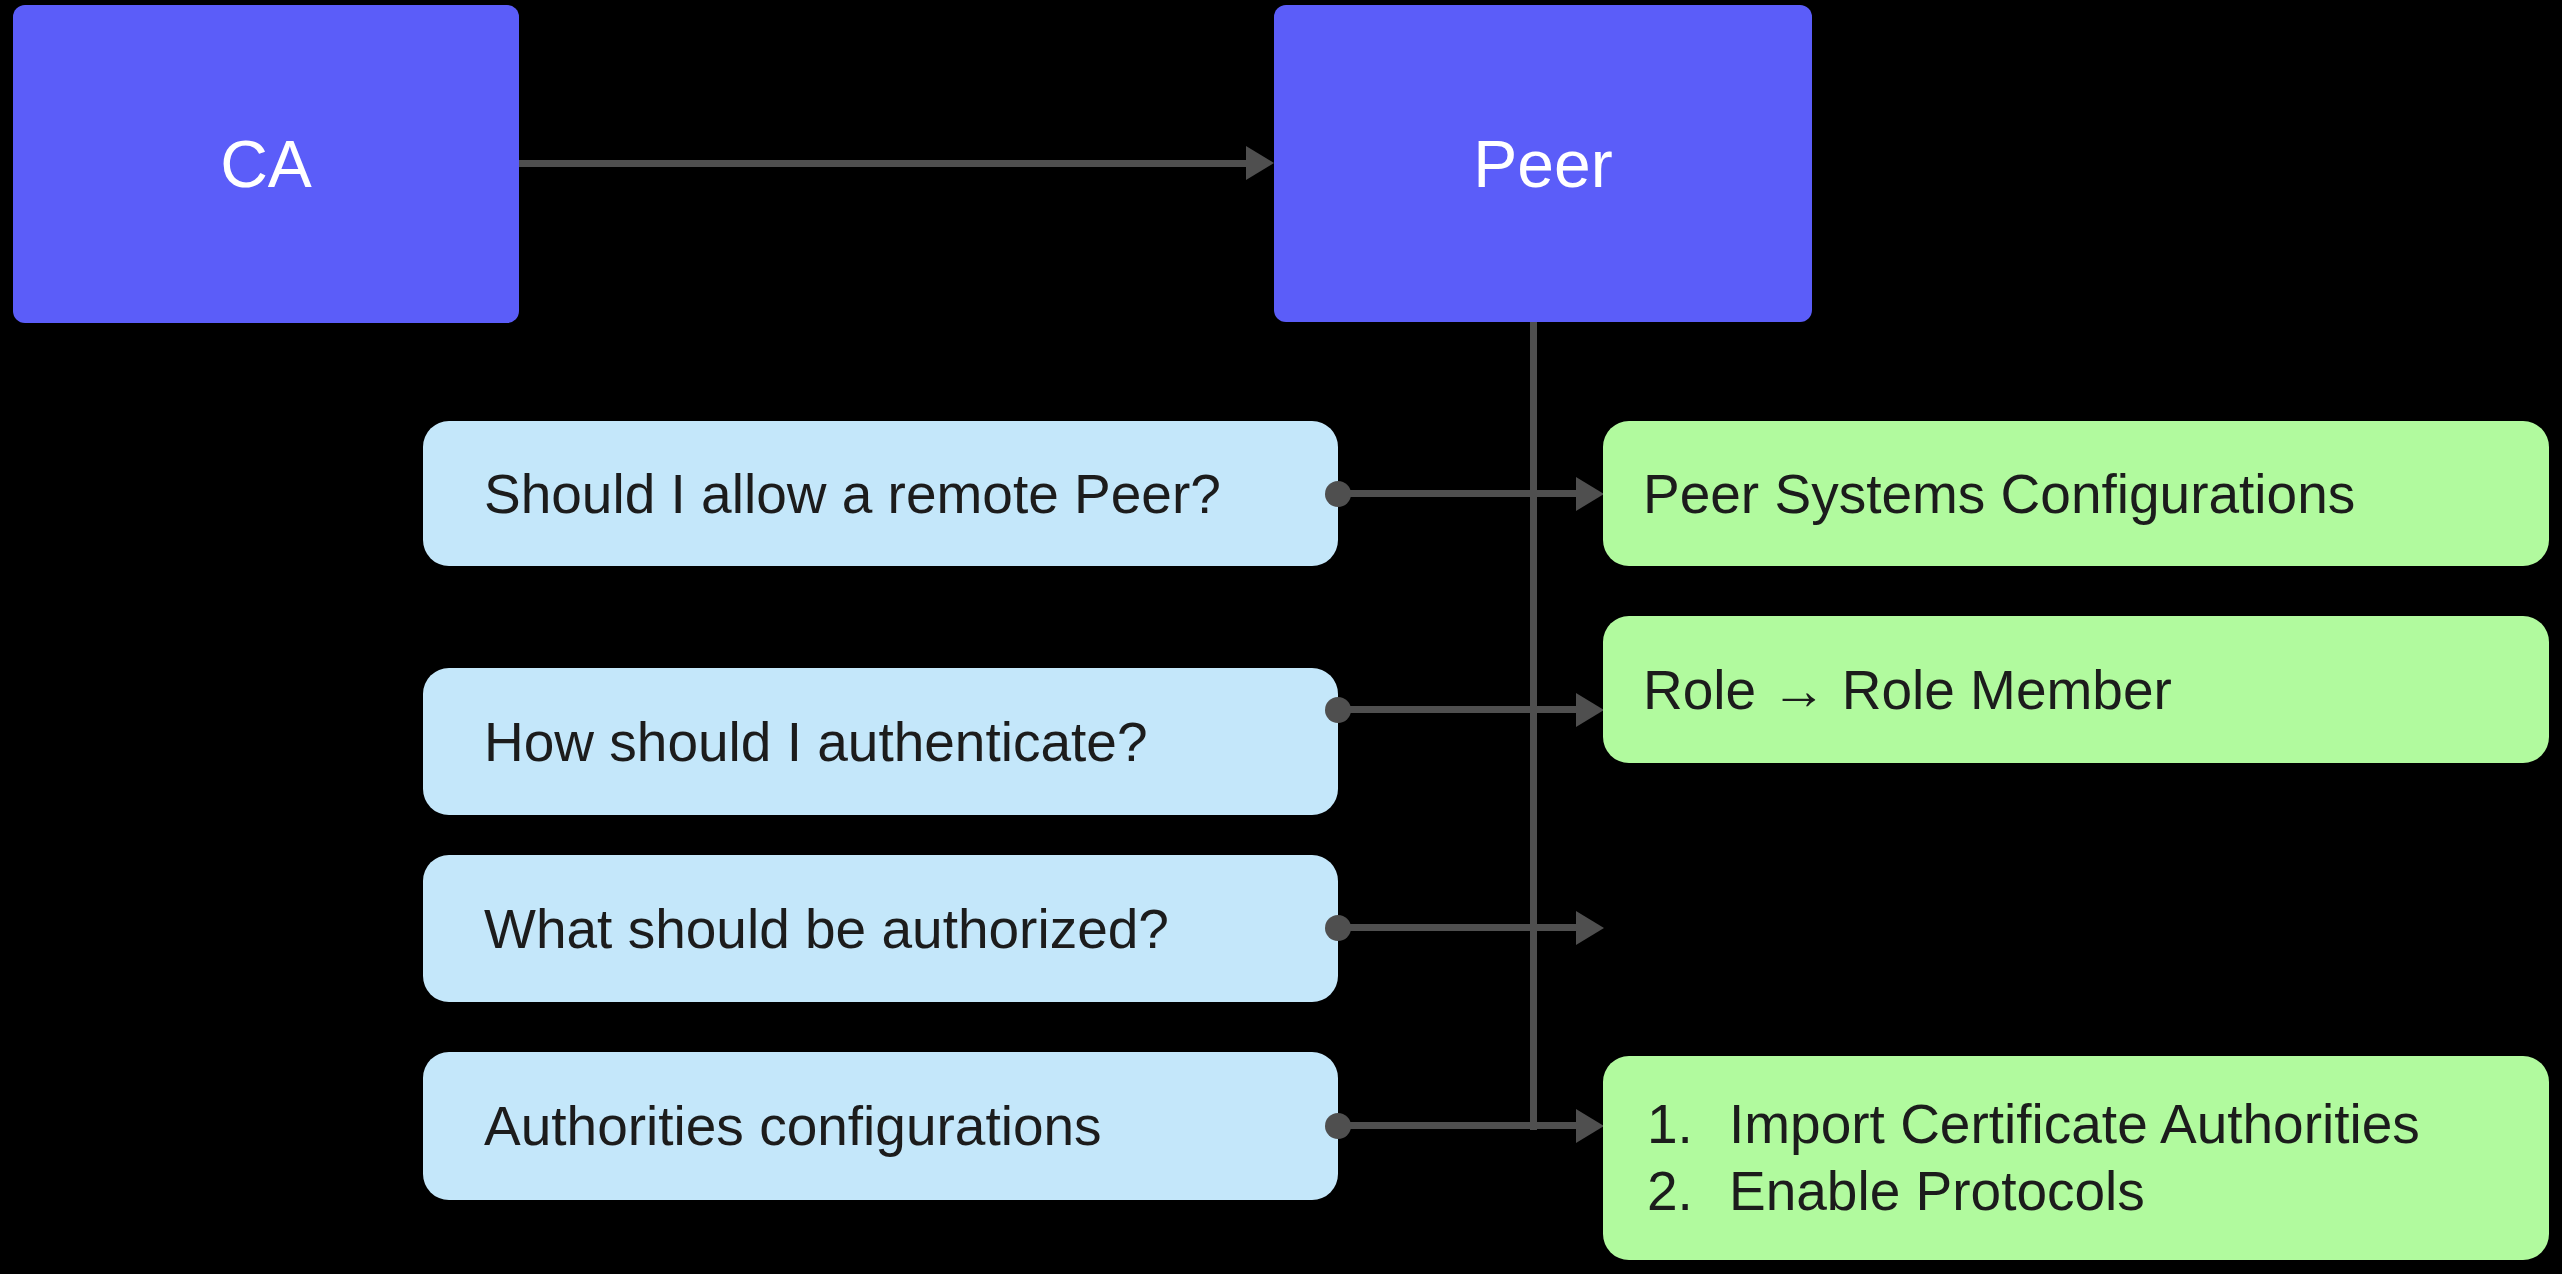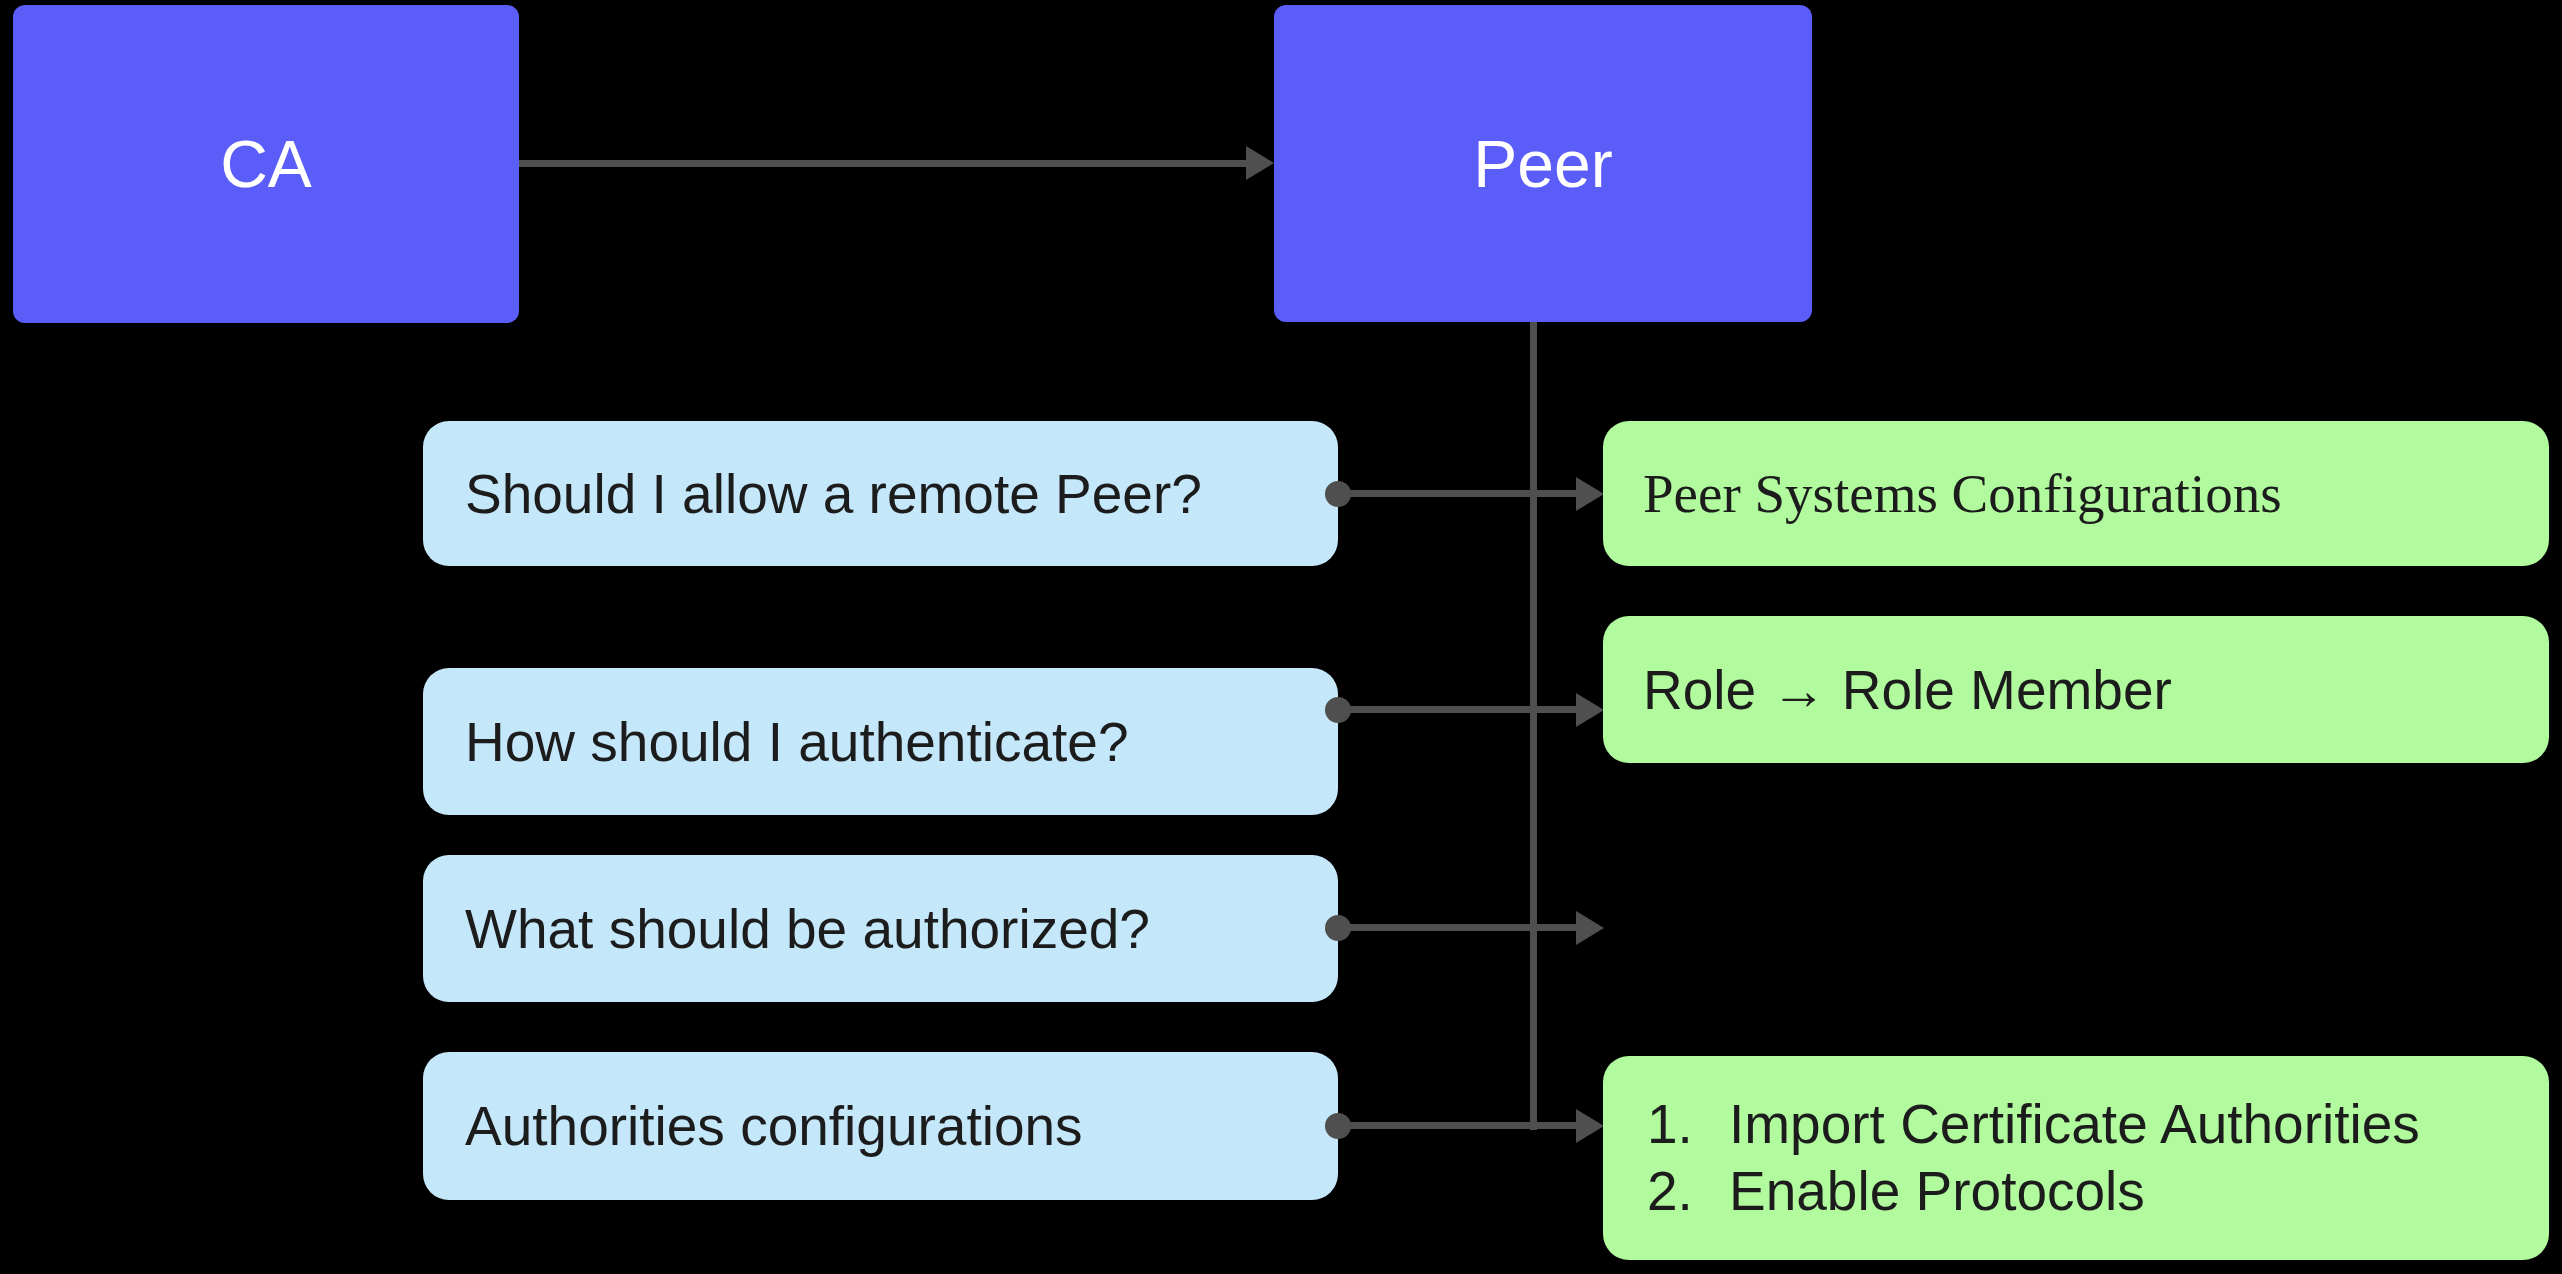--- a/index.html
+++ b/index.html
@@ -34,21 +34,21 @@
   .qbox {
     position: absolute;
     left: 423px;
     width: 915px;
     background: var(--question-fill, #C4E7FA);
     color: var(--box-text, #1c1c1c);
     border-radius: 26px;
     display: flex;
     align-items: center;
     font-size: 55px;
-    padding-left: 42px;
+    padding-left: 61px;
     box-sizing: border-box;
   }
   .q1 { top: 421px;  height: 145px; }
   .q2 { top: 636px;  height: 147px; margin-top: 32px; }
   .q3 { top: 855px;  height: 147px; }
   .q4 { top: 1052px; height: 148px; }
 
   
   .abox {
     position: absolute;
@@ -56,21 +56,21 @@
     width: 946px;
     background: var(--answer-fill, #B1FA9E);
     color: var(--box-text, #1c1c1c);
     border-radius: 26px;
     display: flex;
     align-items: center;
     font-size: 55px;
     padding-left: 40px;
     box-sizing: border-box;
   }
-  .a1 { top: 421px;  height: 145px; font-family: Liberation Serif, serif; }
+  .a1 { top: 421px;  height: 145px; }
   .a2 { top: 616px;  height: 147px; }
   .a3 { top: 855px;  height: 147px; }
   .a4 { top: 1056px; height: 204px; padding-left: 44px; }
 
   .numlist { display: flex; flex-direction: column; }
   .numrow  { display: flex; line-height: 67px; }
   .nummark { width: 82px; flex: 0 0 82px; }
 
   
   .hline {

